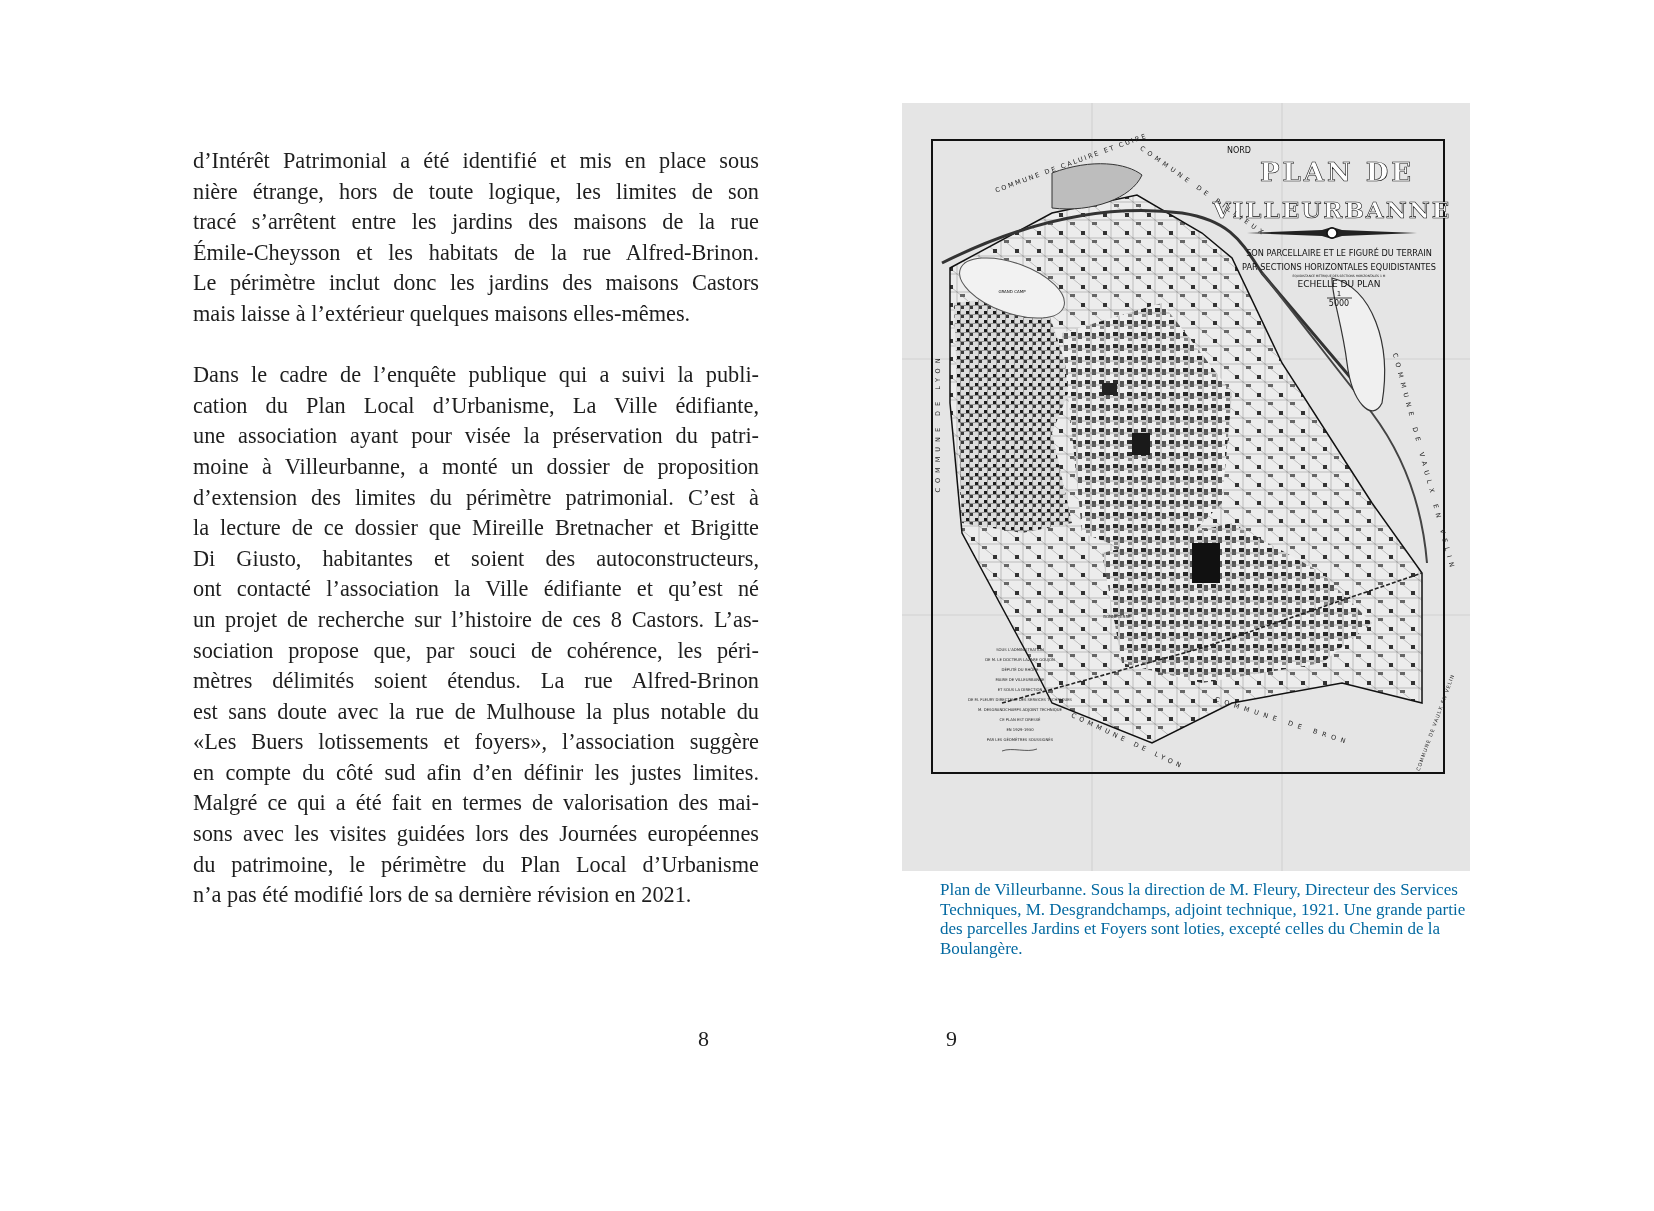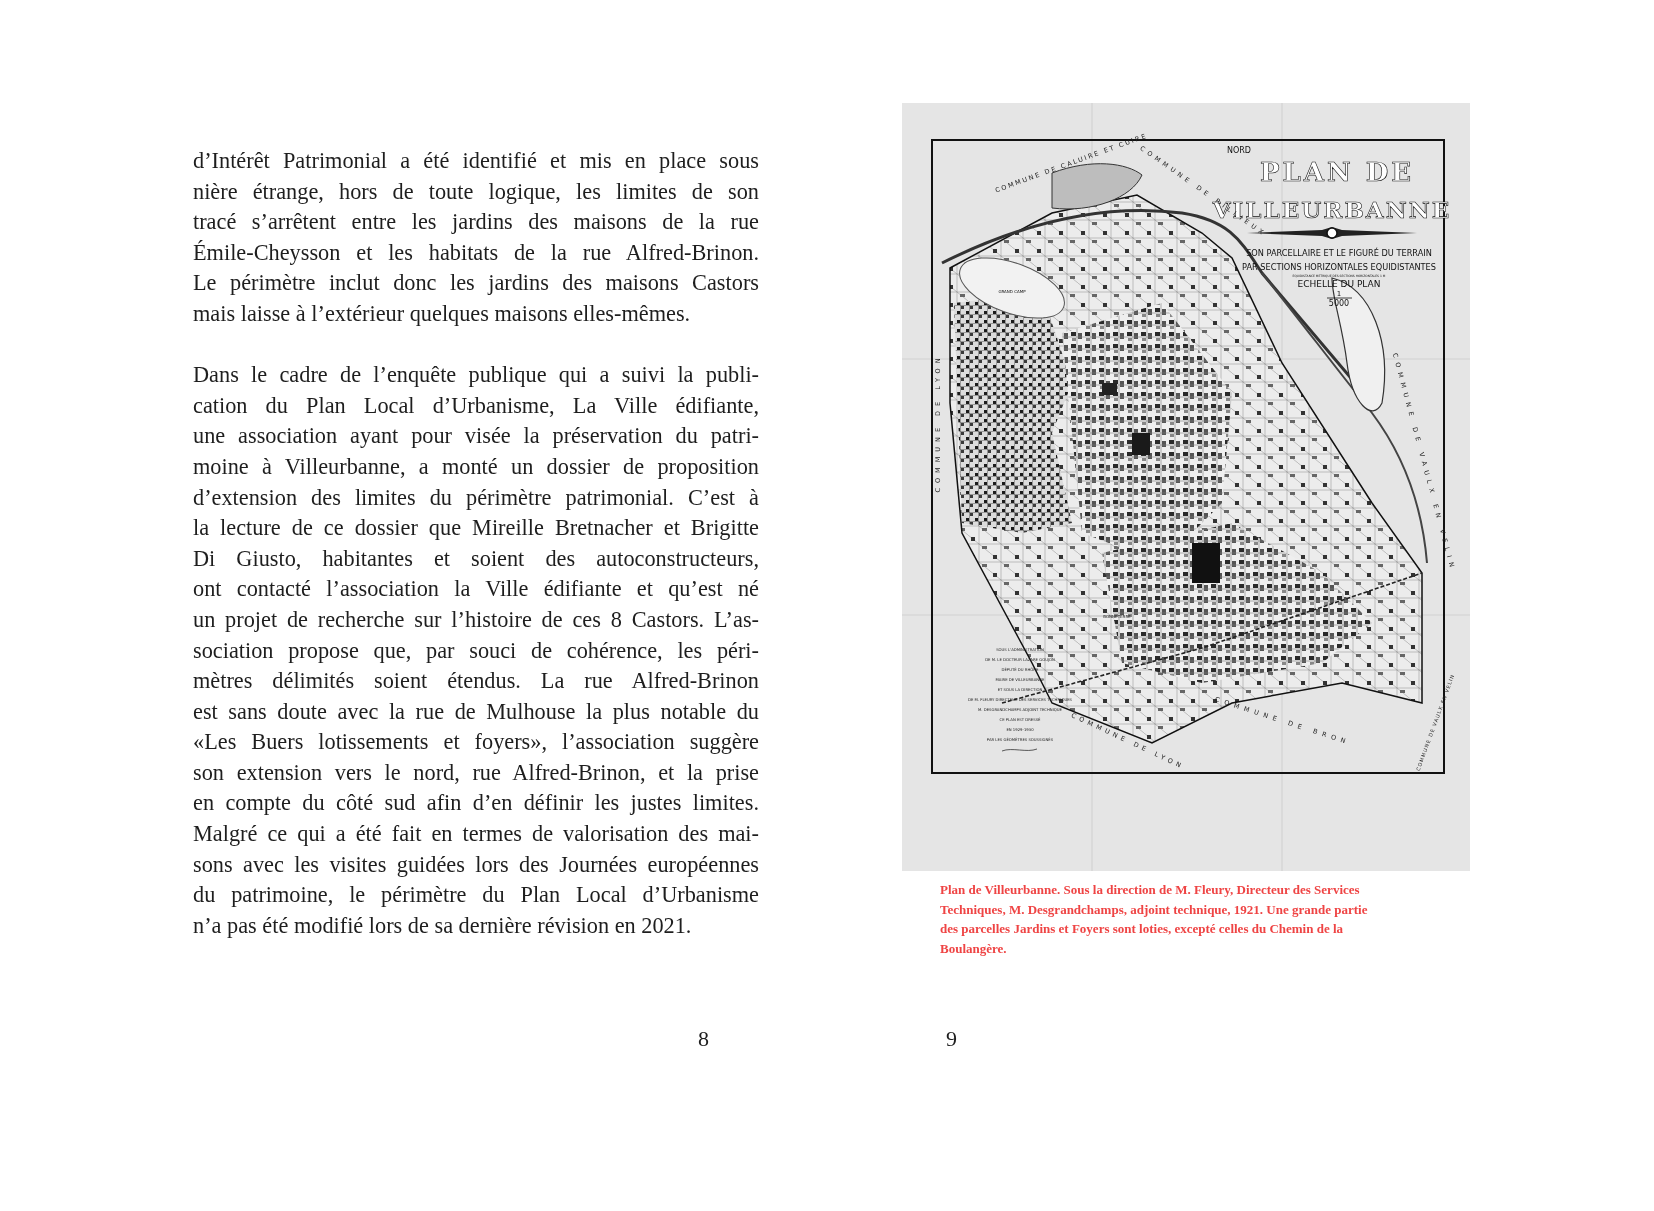--- a/index.html
+++ b/index.html
@@ -18,21 +18,21 @@
 
   .page-number { position: absolute; top: 1026px; font-size: 22px; }
   .pn-left { left: 698px; }
   .pn-right { left: 119px; }
 
   .map-frame { position: absolute; left: 75px; top: 103px; width: 568px; height: 768px;
                background: #e6e6e6; }
   .map-frame svg { display: block; width: 100%; height: 100%; }
 
   .caption { position: absolute; left: 113px; top: 880px; width: 540px;
-             font-size: 13px; line-height: 19.6px; color: #ef4444; font-weight: bold; }
+             font-size: 17px; line-height: 19.6px; color: #0369a1; }
 </style>
 </head>
 <body>
 
 <div class="page page-left">
   <div class="body-text">
     <p>
       <span class="line">d’Intérêt Patrimonial a été identifié et mis en place sous</span>
       <span class="line">nière étrange, hors de toute logique, les limites de son</span>
       <span class="line">tracé s’arrêtent entre les jardins des maisons de la rue</span>
@@ -47,21 +47,20 @@
       <span class="line">moine à Villeurbanne, a monté un dossier de proposition</span>
       <span class="line">d’extension des limites du périmètre patrimonial. C’est à</span>
       <span class="line">la lecture de ce dossier que Mireille Bretnacher et Brigitte</span>
       <span class="line">Di Giusto, habitantes et soient des autoconstructeurs,</span>
       <span class="line">ont contacté l’association la Ville édifiante et qu’est né</span>
       <span class="line">un projet de recherche sur l’histoire de ces 8 Castors. L’as-</span>
       <span class="line">sociation propose que, par souci de cohérence, les péri-</span>
       <span class="line">mètres délimités soient étendus. La rue Alfred-Brinon</span>
       <span class="line">est sans doute avec la rue de Mulhouse la plus notable du</span>
       <span class="line">«Les Buers lotissements et foyers», l’association suggère</span>
-      <span class="line">son extension vers le nord, rue Alfred-Brinon, et la prise</span>
       <span class="line">en compte du côté sud afin d’en définir les justes limites.</span>
       <span class="line">Malgré ce qui a été fait en termes de valorisation des mai-</span>
       <span class="line">sons avec les visites guidées lors des Journées européennes</span>
       <span class="line">du patrimoine, le périmètre du Plan Local d’Urbanisme</span>
       <span class="line last">n’a pas été modifié lors de sa dernière révision en 2021.</span>
     </p>
   </div>
   <div class="page-number pn-left">8</div>
 </div>
 

